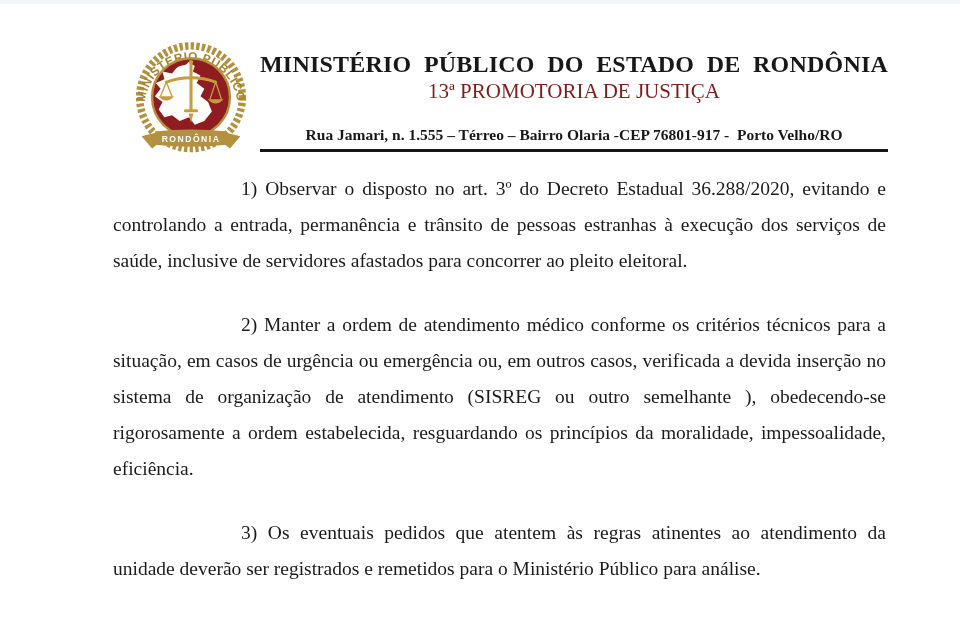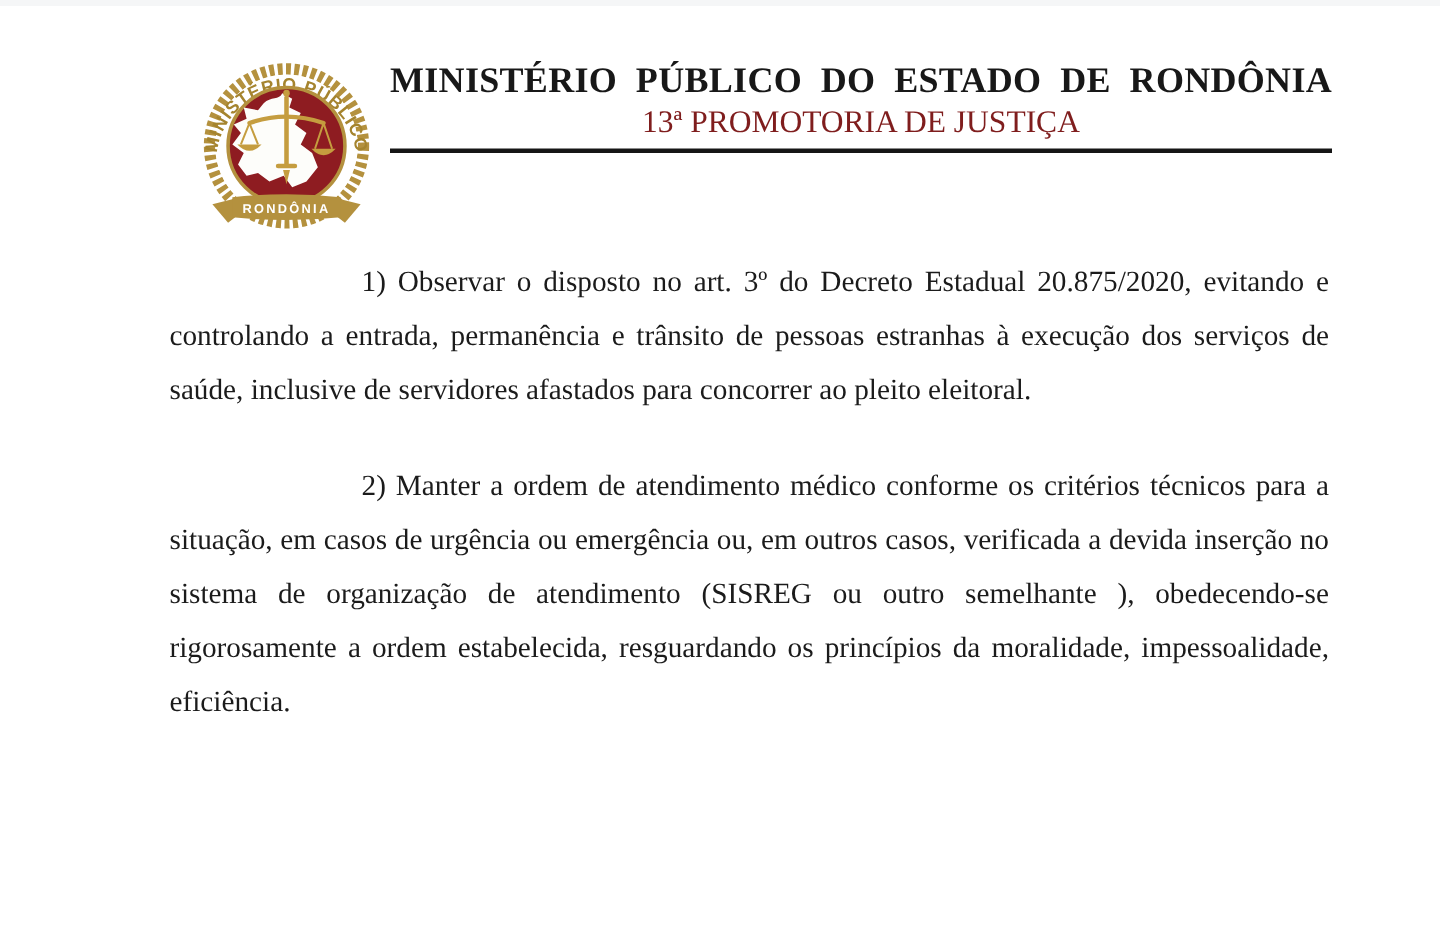--- a/index.html
+++ b/index.html
@@ -19,21 +19,21 @@
   
   .logo-wrap {
     position: absolute;
     left: 134px; top: 36px;
     width: 114px; height: 132px;
   }
   .logo-wrap svg { width: 100%; height: 100%; display: block; }
   
   .header-block {
     position: absolute;
-    left: 260px; top: 40px;
+    left: 260px; top: 50px;
     width: 628px;
   }
   .header-title {
     font-size: 24px;
     font-weight: bold;
     line-height: 28px;
     color: #181818;
     text-align: justify;
     text-align-last: justify;
     letter-spacing: 0.2px;
@@ -123,20 +123,22 @@
         <path d="M96 99 L112 103 L101 116 L96 112 Z" fill="#b4913e"></path>
         <path d="M22 98 Q60 94 98 98 L98 112 Q60 116 22 112 Z" fill="#b4913e"></path>
         <text x="60" y="109" text-anchor="middle" font-family="Liberation Sans, sans-serif" font-size="9" font-weight="bold" fill="#ffffff" letter-spacing="1.6">RONDÔNIA</text>
       </g>
     </svg>
   </div>
 
   <div class="header-block">
     <div class="header-title">MINISTÉRIO PÚBLICO DO ESTADO DE RONDÔNIA</div>
     <div class="header-subtitle">13ª PROMOTORIA DE JUSTIÇA</div>
+    <div class="header-address">Rua Jamari, n. 1.555 – Térreo – Bairro Olaria -CEP 76801-917 -  Porto Velho/RO</div>
     <div class="header-rule"></div>
   </div>
 
   <div class="doc-body">
-    <p>1) Observar o disposto no art. 3º do Decreto Estadual 20.875/2020, evitando e controlando a entrada, permanência e trânsito de pessoas estranhas à execução dos serviços de saúde, inclusive de servidores afastados para concorrer ao pleito eleitoral.</p>
+    <p>1) Observar o disposto no art. 3º do Decreto Estadual 36.288/2020, evitando e controlando a entrada, permanência e trânsito de pessoas estranhas à execução dos serviços de saúde, inclusive de servidores afastados para concorrer ao pleito eleitoral.</p>
     <p>2) Manter a ordem de atendimento médico conforme os critérios técnicos para a situação, em casos de urgência ou emergência ou, em outros casos, verificada a devida inserção no sistema de organização de atendimento (SISREG ou outro semelhante ), obedecendo-se rigorosamente a ordem estabelecida, resguardando os princípios da moralidade, impessoalidade, eficiência.</p>
+    <p>3) Os eventuais pedidos que atentem às regras atinentes ao atendimento da unidade deverão ser registrados e remetidos para o Ministério Público para análise.</p>
   </div>
 </div>
 
 </body></html>

